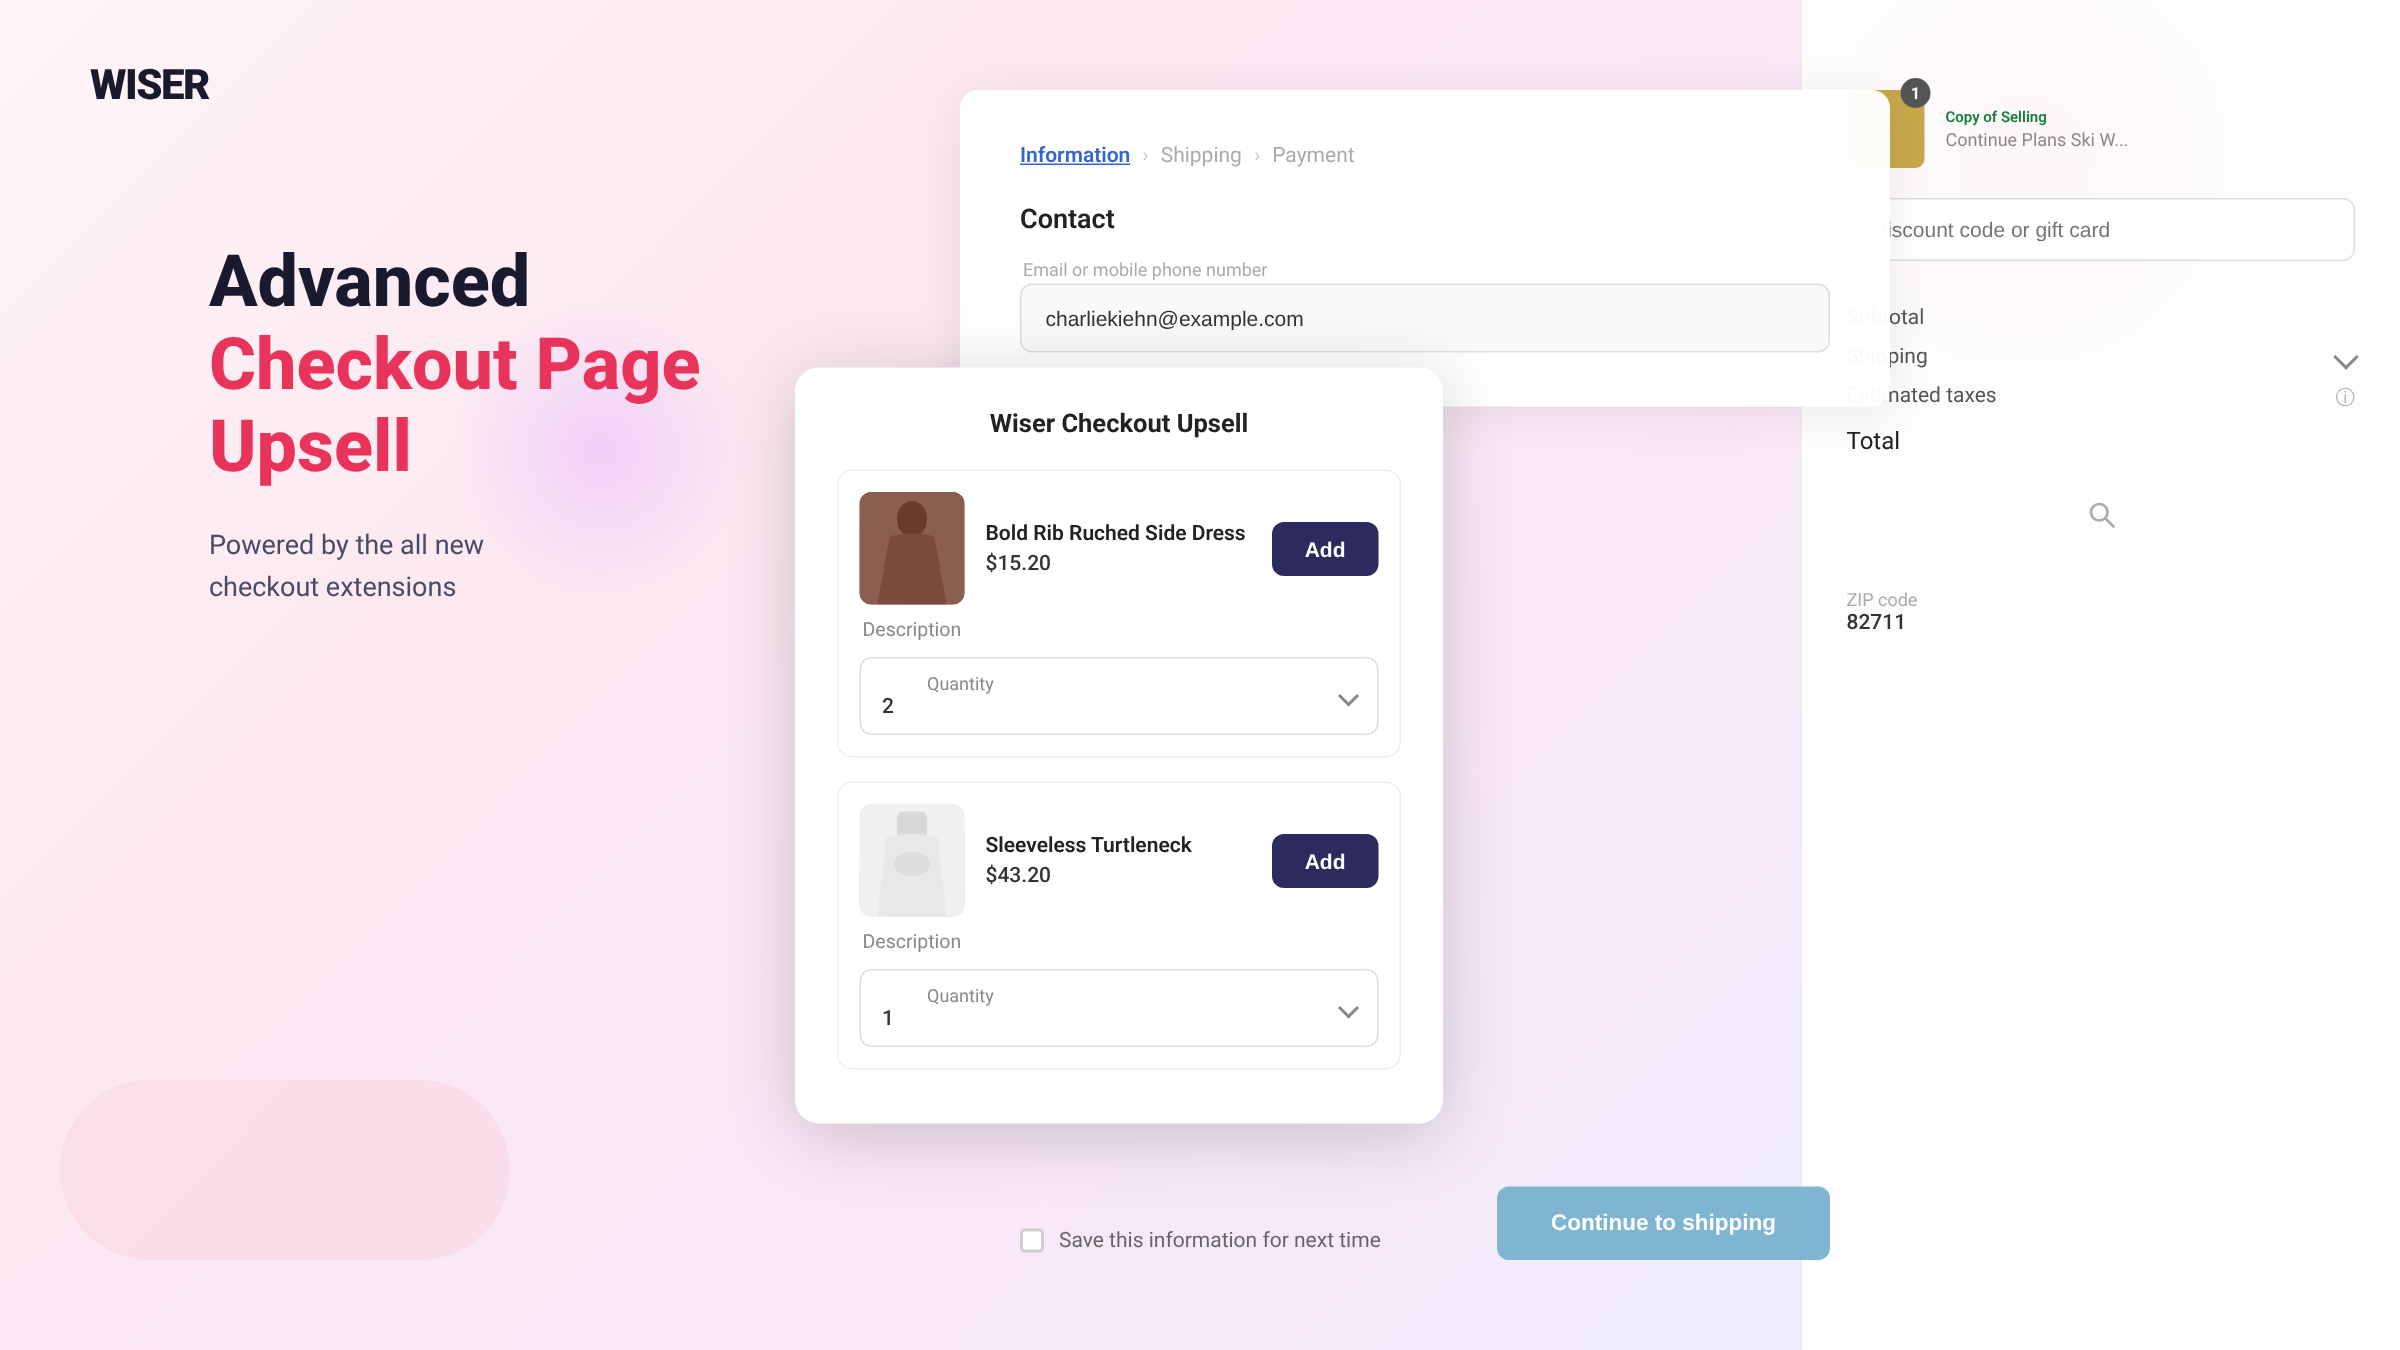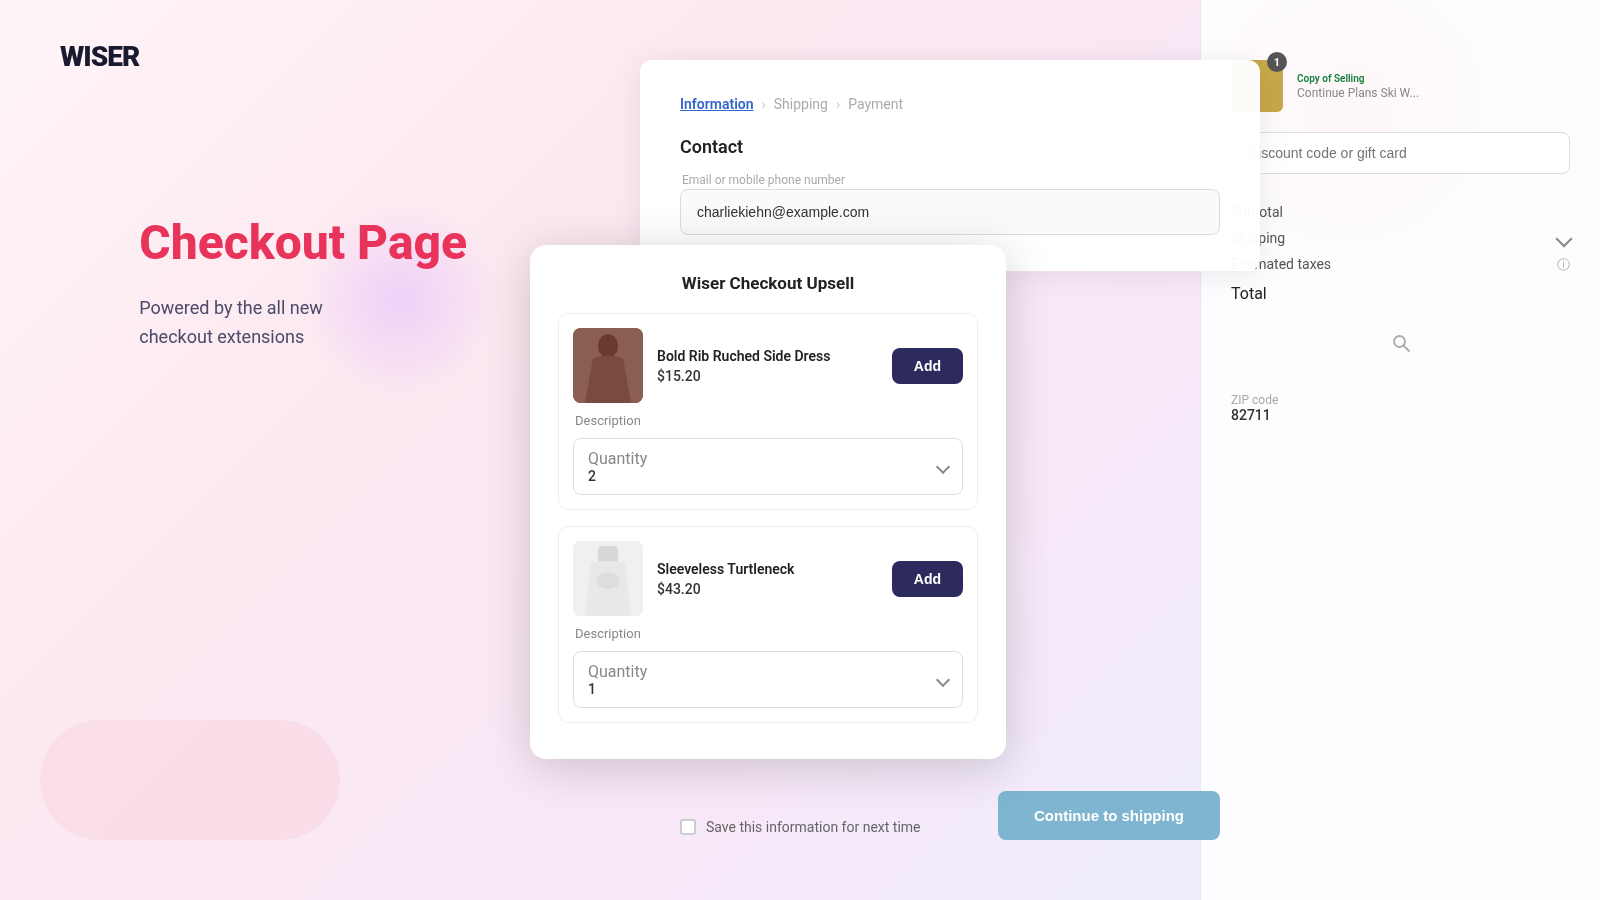--- a/index.html
+++ b/index.html
@@ -242,21 +242,21 @@
       color: #aaa;
       margin-bottom: 2px;
       padding-left: 2px;
     }
 
     
     .upsell-modal {
       position: absolute;
       left: 530px;
       top: 245px;
-      width: 476px;
+      width: 432px;
       background: #fff;
       border-radius: 16px;
       box-shadow: 0 8px 48px rgba(0,0,0,0.18);
       z-index: 10;
       padding: 28px 28px 20px;
     }
 
     .upsell-title {
       text-align: center;
       font-size: 17px;
@@ -333,22 +333,23 @@
     .upsell-quantity {
       margin-top: 10px;
       border: 1px solid #ddd;
       border-radius: 8px;
       padding: 10px 14px;
       display: flex;
       justify-content: space-between;
       align-items: center;
     }
     .upsell-quantity-label {
-      font-size: 16px;
+      font-size: 12px;
       color: #888;
+      margin-left: 30px;
     }
     .upsell-quantity-value {
       font-size: 14px;
       color: #333;
       font-weight: 500;
     }
     .upsell-quantity-chevron {
       display: inline-block;
       width: 10px;
       height: 10px;
@@ -427,22 +428,23 @@
 <div class="bg-gradient"></div>
 <div class="blob1"></div>
 <div class="blob2"></div>
 
 <div class="left-panel">
   <div class="logo">
     <span>WISER</span>
   </div>
   <div class="hero-text">
     <h1>
-      <br>
+      <span>Advanced</span><br>
       <span class="highlight">Checkout Page</span><br>
+      <span class="highlight">Upsell</span>
     </h1>
     <p>
       <span>Powered by the all new</span><br>
       <span>checkout extensions</span>
     </p>
   </div>
   <div class="deco-circle"></div>
 </div>
 
 <div class="right-panel">

